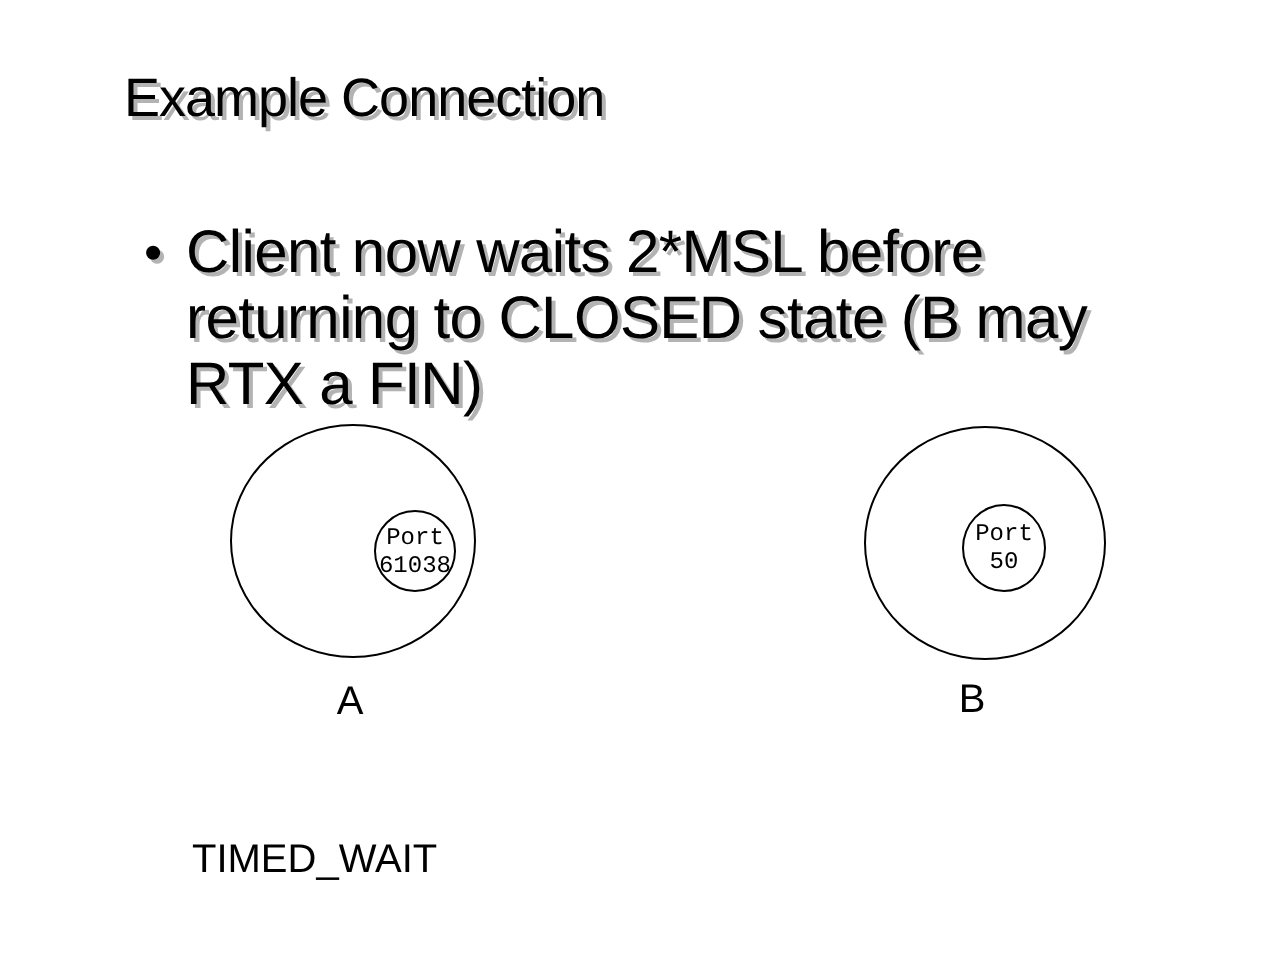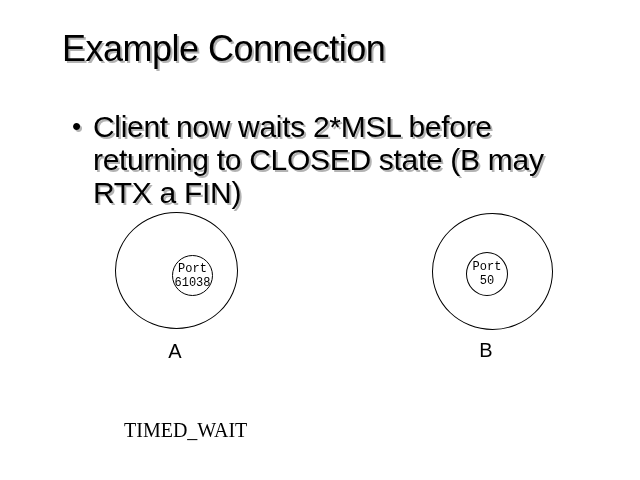--- a/index.html
+++ b/index.html
@@ -13,21 +13,21 @@
     height: 480px;
     background: #ffffff;
     overflow: hidden;
     font-family: "Liberation Sans", sans-serif;
     color: #000000;
   }
   .title {
     position: absolute;
     left: 62px;
     top: 32px;
-    font-size: 36px;
+    font-size: 27px;
     line-height: 34px;
     letter-spacing: -0.5px;
     color: #000000;
     text-shadow: 2px 2px 0 #b3b3b3;
     white-space: nowrap;
   }
   .bullet-item {
     position: absolute;
     left: 72px;
     top: 110px;
@@ -66,39 +66,40 @@
     box-sizing: border-box;
     display: flex;
     flex-direction: column;
     align-items: center;
     justify-content: center;
     text-align: center;
     font-family: "Liberation Mono", monospace;
     font-size: 12px;
     line-height: 14px;
     white-space: nowrap;
+    margin-left: 15px;
   }
   .inner-circle.port-a { left: 172px; top: 255px; width: 41px; height: 41px; }
   .inner-circle.port-b { left: 466px; top: 252px; width: 42px; height: 44px; }
   .host-label {
     position: absolute;
     width: 30px;
     text-align: center;
     font-size: 20px;
     line-height: 22px;
   }
   .host-label.host-a { left: 160px; top: 340px; }
   .host-label.host-b { left: 471px; top: 339px; }
   .state-label {
     position: absolute;
     font-size: 20px;
     line-height: 22px;
     white-space: nowrap;
   }
-  .state-label.host-a { left: 124px; top: 419px; font-family: Liberation Serif, serif; }
+  .state-label.host-a { left: 96px; top: 419px; }
   .state-label.host-b { left: 461px; top: 419px; }
 </style>
 </head>
 <body>
 
 <div class="slide">
 
   <div class="title">Example Connection</div>
 
   <div class="bullet-item">

